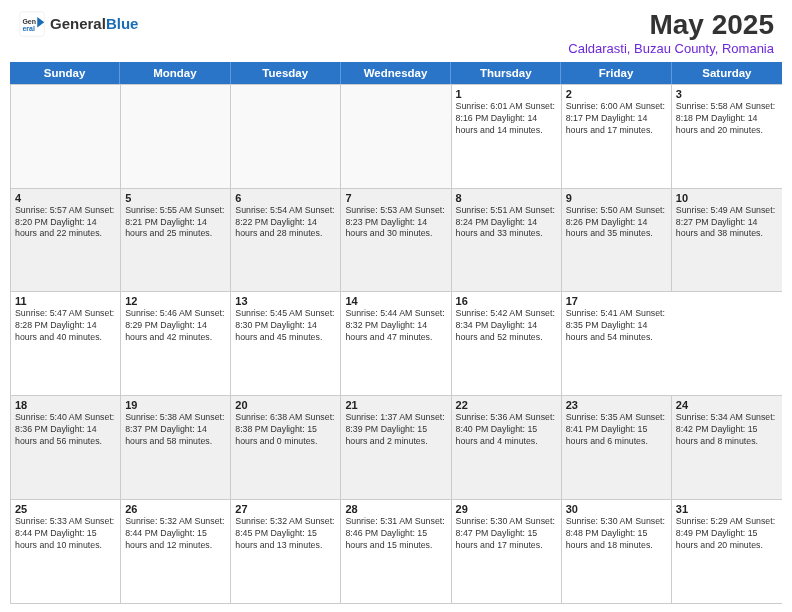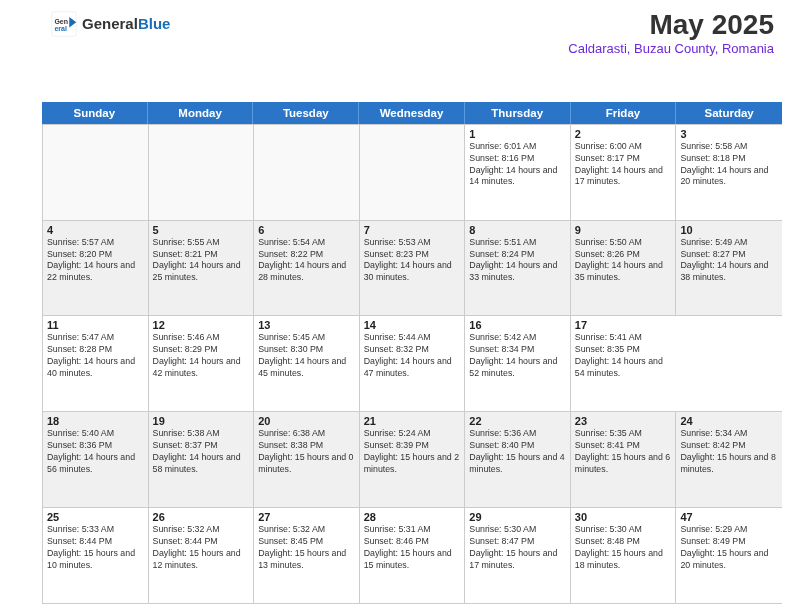--- a/index.html
+++ b/index.html
@@ -9,21 +9,20 @@
       width: 792px;
       height: 612px;
       overflow: hidden;
     }
     .page {
       width: 792px;
       height: 612px;
       background: #fff;
       display: flex;
       flex-direction: column;
-      padding-left: 32px;
     }
     .header {
       display: flex;
       justify-content: space-between;
       align-items: flex-start;
       padding: 10px 18px 6px 18px;
     }
     .logo {
       display: flex;
       align-items: center;
@@ -59,21 +58,20 @@
     .calendar {
       flex: 1;
       display: flex;
       flex-direction: column;
       padding: 0 10px 8px 10px;
     }
     .cal-header-row {
       display: grid;
       grid-template-columns: repeat(7, 1fr);
       background: #2a75c7;
-      margin-top: 40px;
     }
     .cal-header-cell {
       color: #fff;
       font-size: 11.5px;
       font-weight: bold;
       text-align: center;
       padding: 5px 2px;
       border-right: 1px solid #5a9ae0;
     }
     .cal-header-cell:last-child {
@@ -295,21 +293,21 @@
           </div>
           <div class="cal-cell shaded">
             <span class="day-num">20</span>
             <div class="cell-info">Sunrise: 6:38 AM
 Sunset: 8:38 PM
 Daylight: 15 hours
 and 0 minutes.</div>
           </div>
           <div class="cal-cell shaded">
             <span class="day-num">21</span>
-            <div class="cell-info">Sunrise: 5:24 AM
+            <div class="cell-info">Sunrise: 1:37 AM
 Sunset: 8:39 PM
 Daylight: 15 hours
 and 2 minutes.</div>
           </div>
           <div class="cal-cell shaded">
             <span class="day-num">22</span>
             <div class="cell-info">Sunrise: 5:36 AM
 Sunset: 8:40 PM
 Daylight: 15 hours
 and 4 minutes.</div>
@@ -366,21 +364,21 @@
 and 17 minutes.</div>
           </div>
           <div class="cal-cell">
             <span class="day-num">30</span>
             <div class="cell-info">Sunrise: 5:30 AM
 Sunset: 8:48 PM
 Daylight: 15 hours
 and 18 minutes.</div>
           </div>
           <div class="cal-cell">
-            <span class="day-num">47</span>
+            <span class="day-num">31</span>
             <div class="cell-info">Sunrise: 5:29 AM
 Sunset: 8:49 PM
 Daylight: 15 hours
 and 20 minutes.</div>
           </div>
         </div>
       </div>
   </div>
 </div>
 

